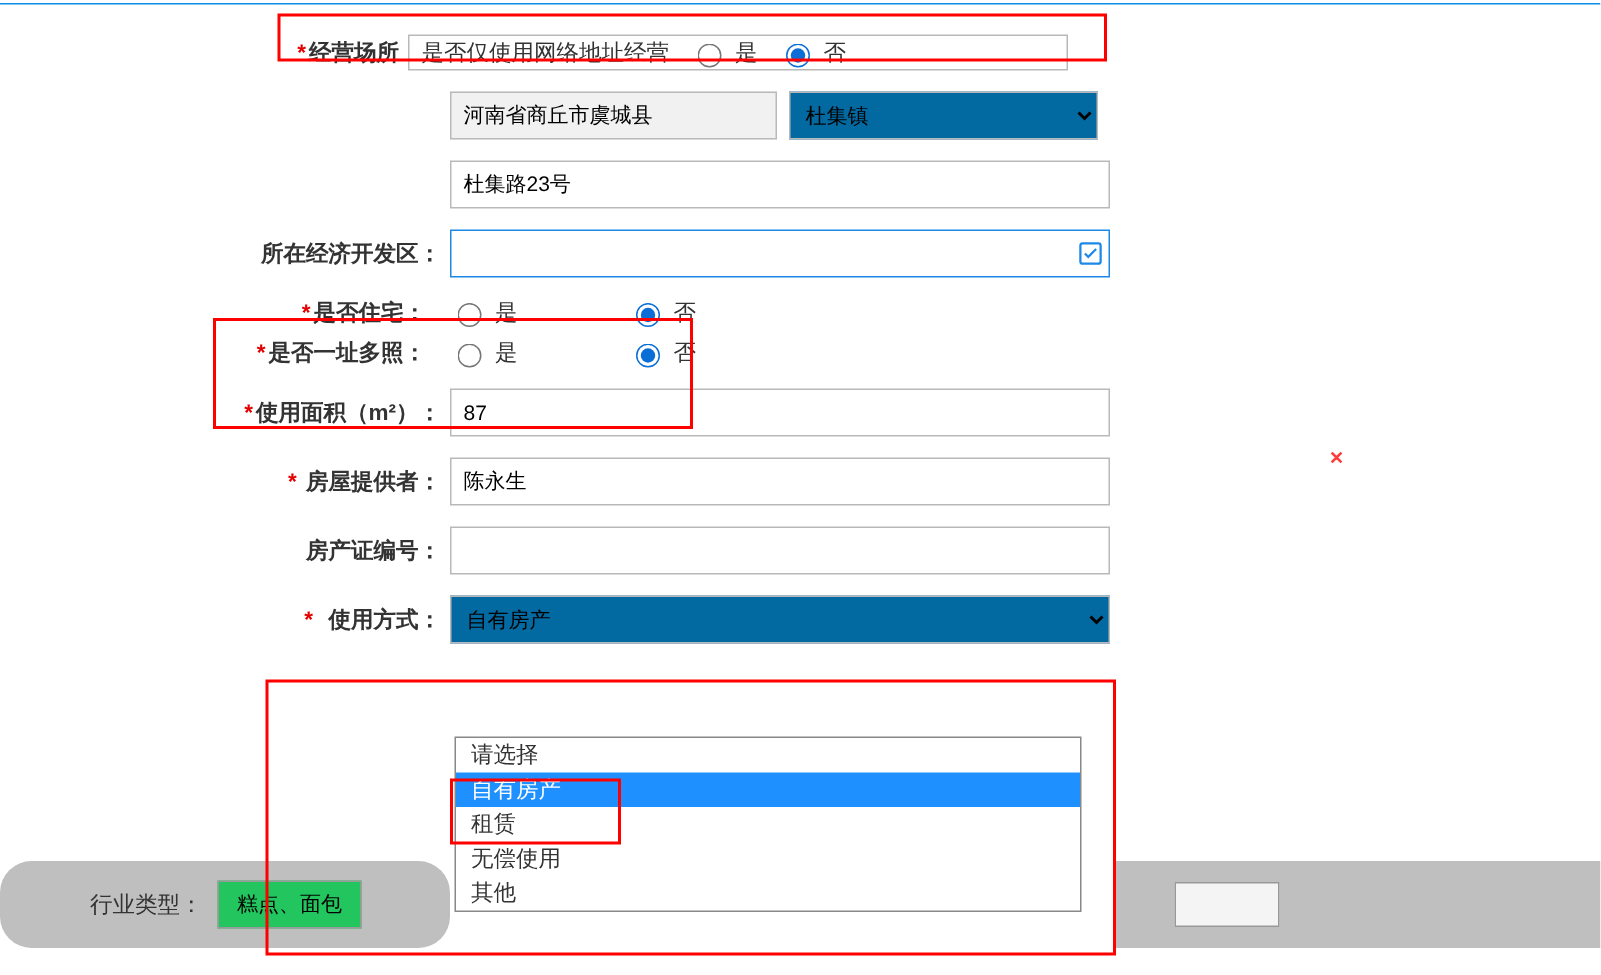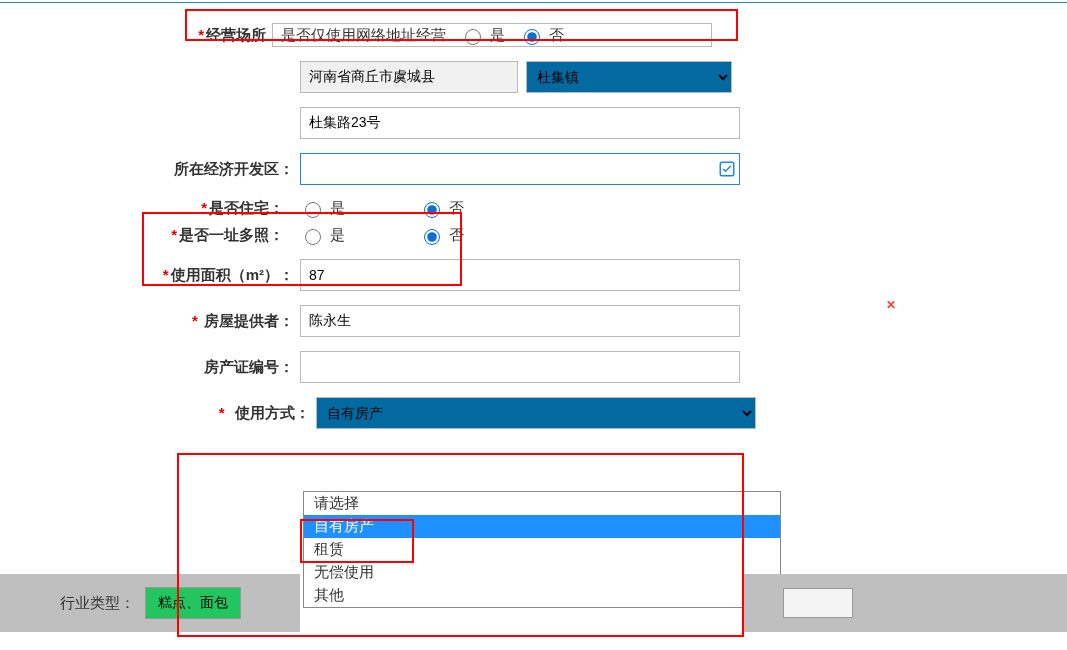--- a/index.html
+++ b/index.html
@@ -102,21 +102,21 @@
     top: 50%;
     transform: translateY(-50%);
     width: 18px;
     height: 18px;
     color: #1d88e6;
   }
   .dropdown {
     position: absolute;
     top: 491px;
     left: 303px;
-    width: 478px;
+    width: 418px;
     border: 1px solid #888;
     background: #fff;
     font-size: 15px;
   }
   .dropdown .opt {
     padding: 2px 10px;
     cursor: pointer;
   }
   .dropdown .opt.selected {
     background: #1e90ff;
@@ -127,20 +127,21 @@
     bottom: 18px;
     left: 0;
     height: 58px;
     width: 300px;
     background: #bfbfbf;
     display: flex;
     align-items: center;
     padding-left: 60px;
     gap: 10px;
     font-size: 15px;
+    border-radius: 21px;
   }
   .footer-bar .btn {
     border: 1px solid #999;
     background: #22c55e;
     padding: 6px 12px;
     font-size: 14px;
   }
   .footer-right {
     position: absolute;
     bottom: 18px;
@@ -272,21 +273,21 @@
   <div class="form-row">
     <div class="label-cell" style="width:300px;">
       <span>房产证编号：</span>
     </div>
     <div class="value-cell">
       <input class="text-input w440" value="" style="">
     </div>
   </div>
 
   <div class="form-row">
-    <div class="label-cell" style="width:300px;margin-left:16px;">
+    <div class="label-cell" style="width:300px;">
       <span class="req">*</span>&nbsp;&nbsp;<span>使用方式：</span>
     </div>
     <div class="value-cell">
       <select class="select w440">
         <option>自有房产</option>
       </select>
     </div>
   </div>
 
   <div class="dropdown">

